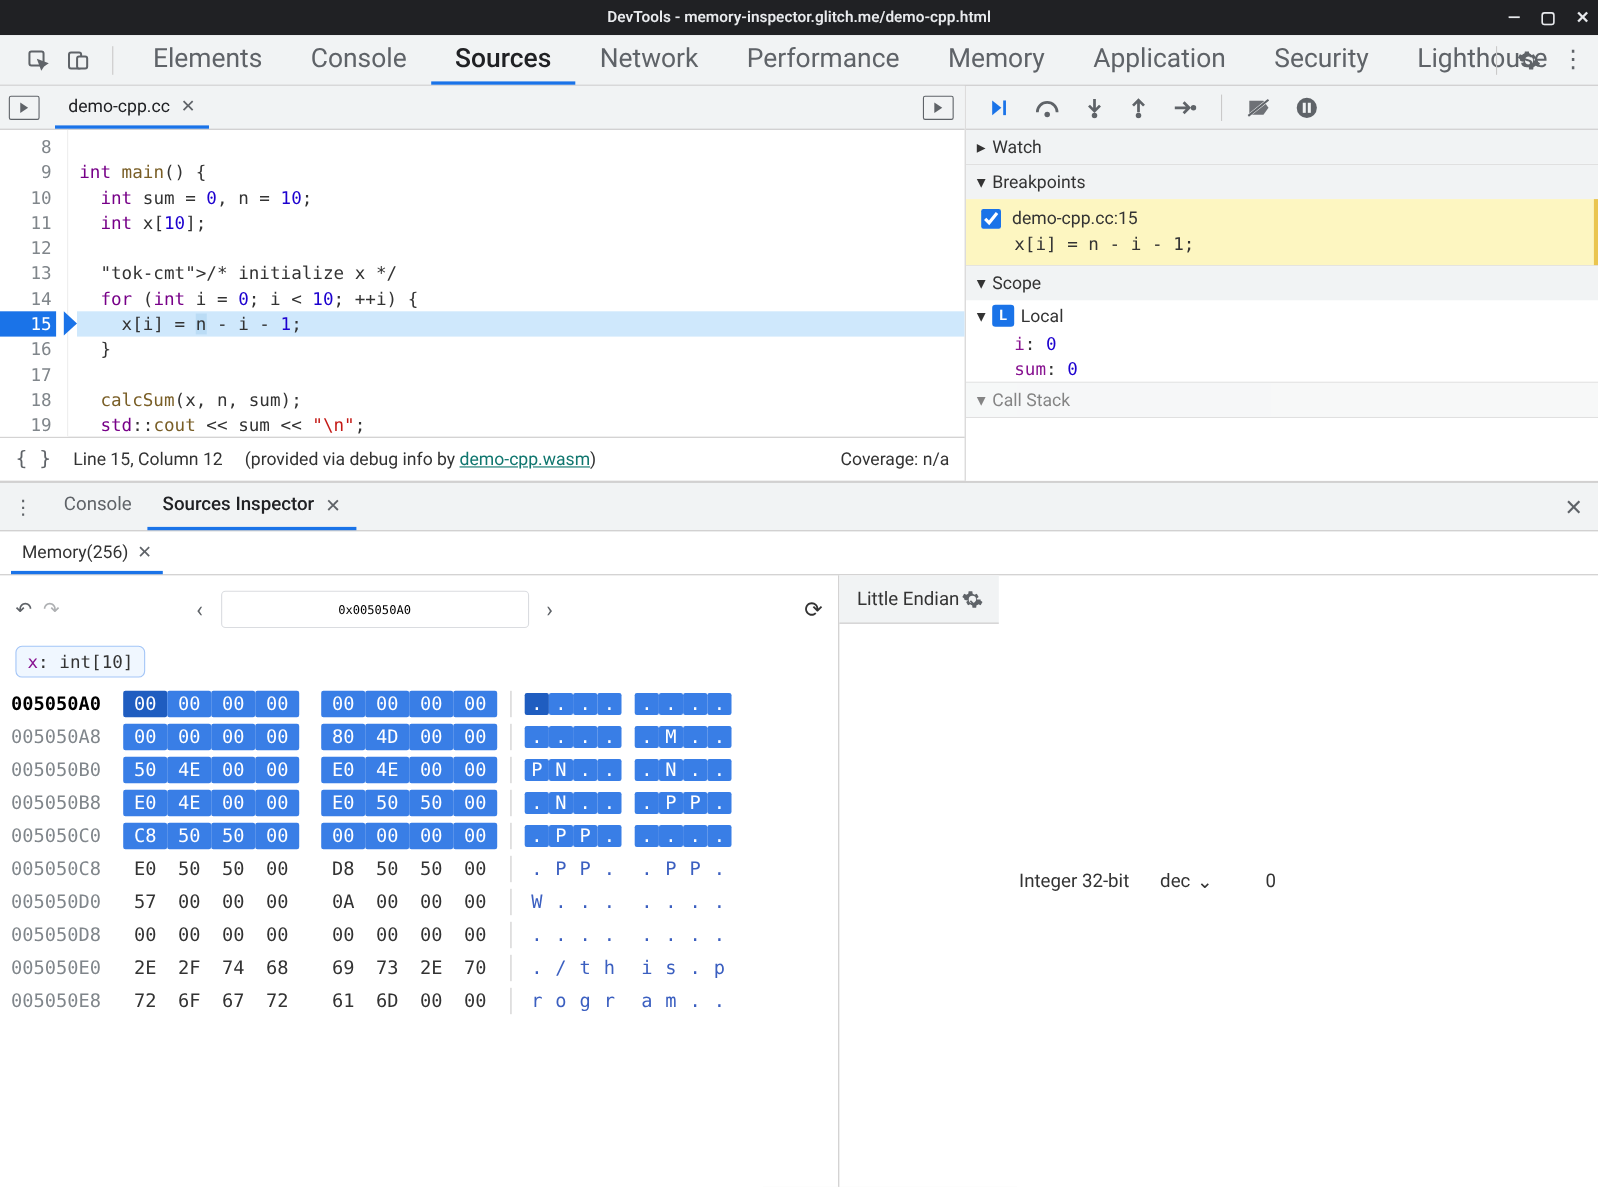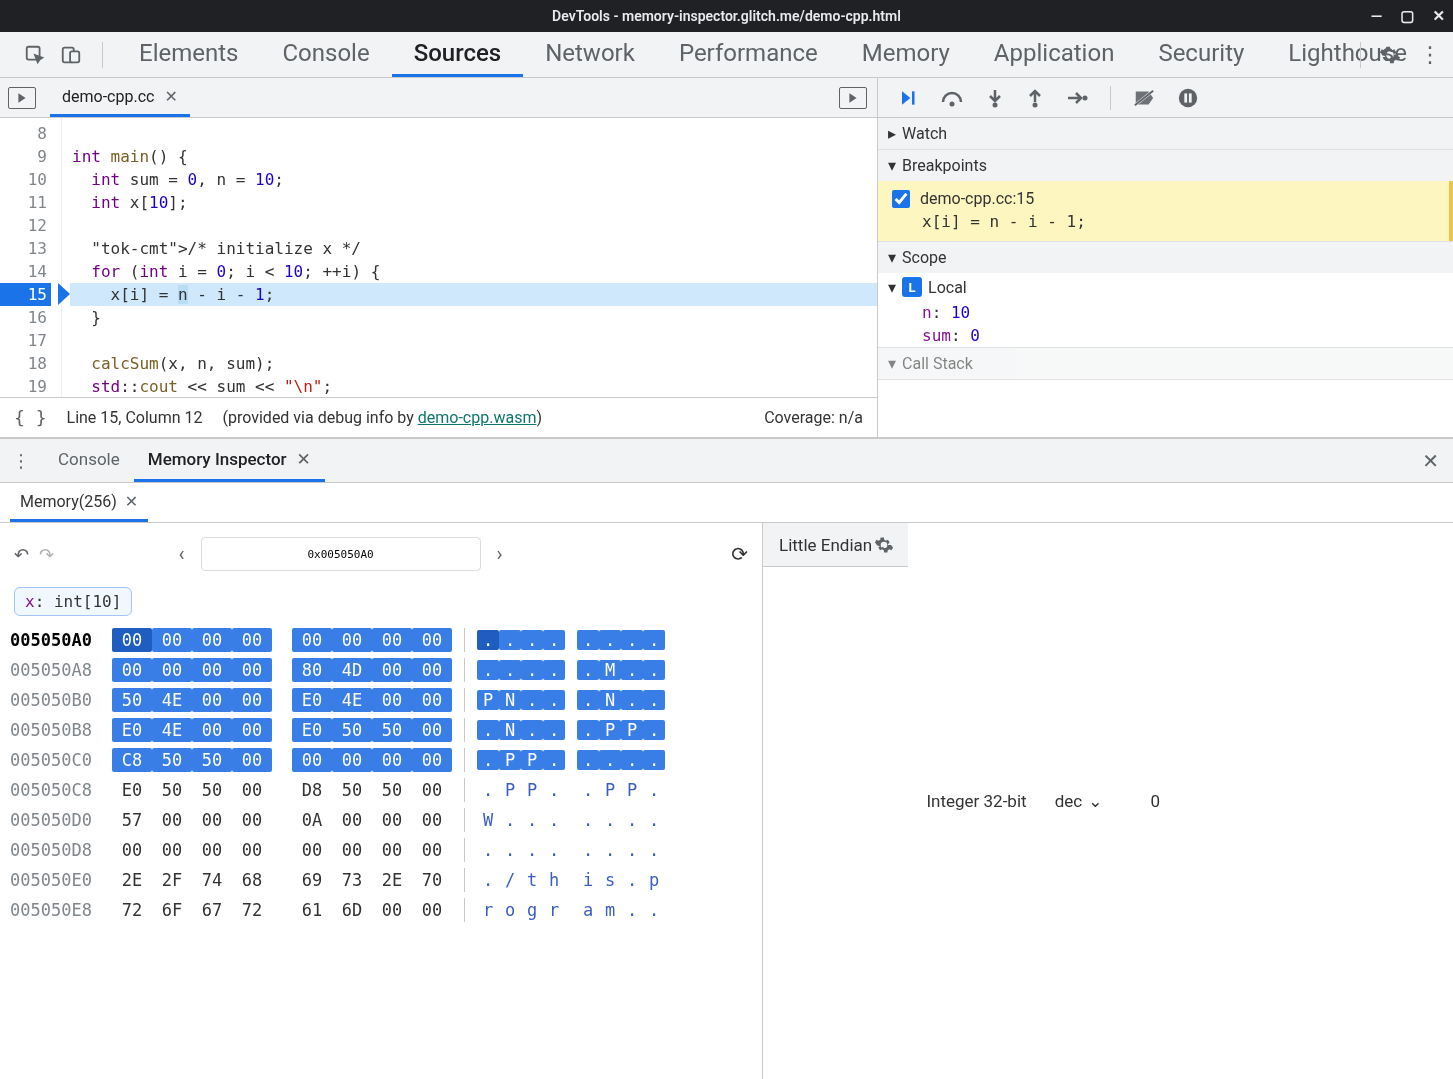--- a/index.html
+++ b/index.html
@@ -281,42 +281,42 @@
             <div class="section-header">
               <span>▾</span>
               <span>Scope</span>
             </div>
             <div class="scope-local">
               <span>▾</span>
               <span class="L-badge">L</span>
               <span>Local</span>
             </div>
             <div id="scope-vars">
-                <div class="var-row"><span class="var-name">n</span>: <span class="var-val">10</span></div>
+                <div class="var-row"><span class="var-name">i</span>: <span class="var-val">0</span></div>
                 <div class="var-row"><span class="var-name">sum</span>: <span class="var-val">0</span></div>
               </div>
           </div>
           <div class="section">
             <div class="section-header" style="opacity:0.6;">
               <span>▾</span>
               <span>Call Stack</span>
             </div>
           </div>
         </div>
       </div>
     </div>
 
     <div class="drawer">
       <div class="drawer-tabs">
         <span class="menu">⋮</span>
         <div class="drawer-tab">
           <span>Console</span>
         </div>
         <div class="drawer-tab active">
-          <span>Memory Inspector</span>
+          <span>Sources Inspector</span>
           <span style="color:#5f6368;">✕</span>
         </div>
         <span class="close-drawer">✕</span>
       </div>
 
       <div class="mem-tabs">
         <div class="mem-tab">
           <span>Memory(256)</span>
           <span style="color:#5f6368;">✕</span>
         </div>

